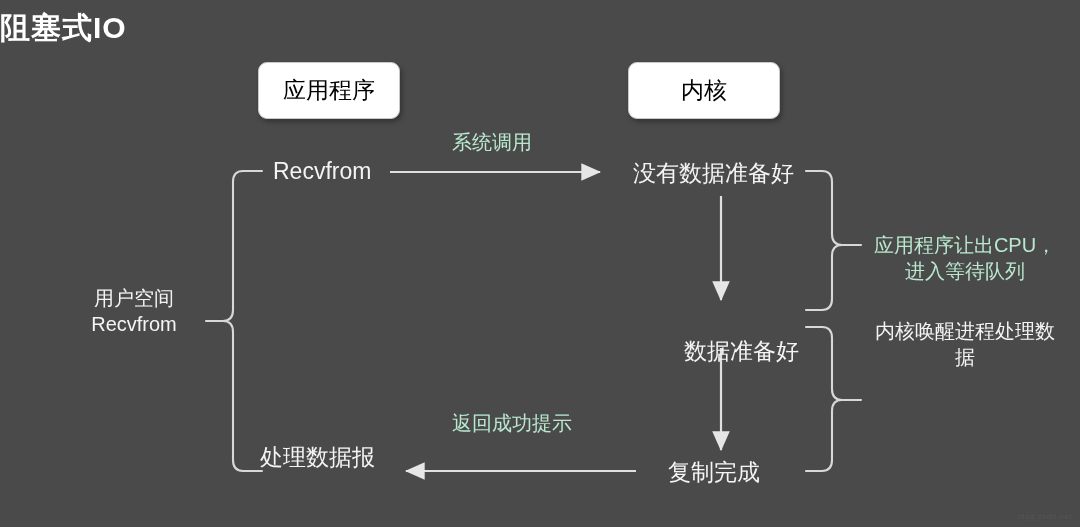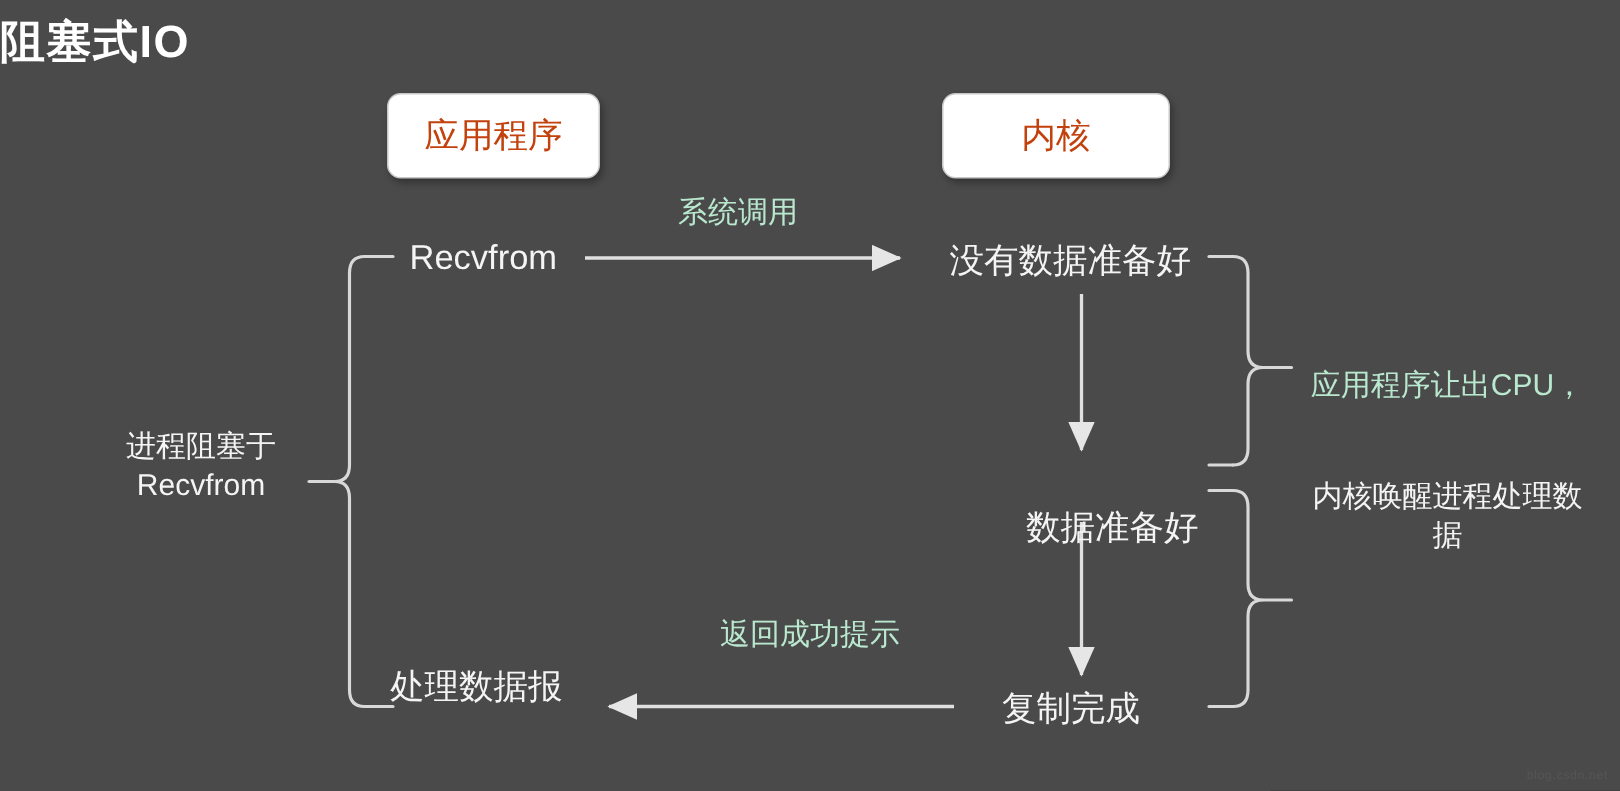--- a/index.html
+++ b/index.html
@@ -30,21 +30,21 @@
     width: 1080px;
     text-align: left;
     font-size: 30px;
     font-weight: bold;
     color: #ffffff;
     letter-spacing: 1px;
   }
   .role-box {
     position: absolute;
     background: #ffffff;
-    color: #c2410c;
+    color: #000000;
     border: 1px solid #c8c8c8;
     border-radius: 9px;
     display: flex;
     align-items: center;
     justify-content: center;
     font-size: 23px;
     box-shadow: 2px 3px 5px rgba(0,0,0,0.30);
   }
   #box-app  { left: 258px; top: 62px; width: 140px; height: 55px; }
   #box-kern { left: 628px; top: 62px; width: 150px; height: 55px; text-align: center; }
@@ -131,30 +131,31 @@
 
   <div class="node" style="left:260px; top:442px;">处理数据报</div>
 
   <div class="node" style="left:633px; top:158px;">没有数据准备好</div>
 
   <div class="node" style="left:684px; top:308px;margin-top:28px;">数据准备好</div>
 
   <div class="node" style="left:668px; top:457px;">复制完成</div>
 
   <div class="lbl white center" style="left:58px; top:285px; width:152px;">
-    <div>进程阻塞于</div>
+    <div>用户空间</div>
     <div>Recvfrom</div>
   </div>
 
   <div class="lbl green" style="left:452px; top:129px;">系统调用</div>
 
-  <div class="lbl green" style="left:452px; top:410px;margin-left:28px;">返回成功提示</div>
+  <div class="lbl green" style="left:452px; top:410px;">返回成功提示</div>
 
-  <div class="lbl green center" style="left:856px; top:232px; width:218px;margin-top:12px;">
+  <div class="lbl green center" style="left:856px; top:232px; width:218px;">
     <div>应用程序让出CPU，</div>
+    <div>进入等待队列</div>
   </div>
 
   <div class="lbl white center" style="left:856px; top:318px; width:218px;">
     <div>内核唤醒进程处理数</div>
     <div>据</div>
   </div>
 
 
   <div class="watermark">blog.csdn.net</div>
 

